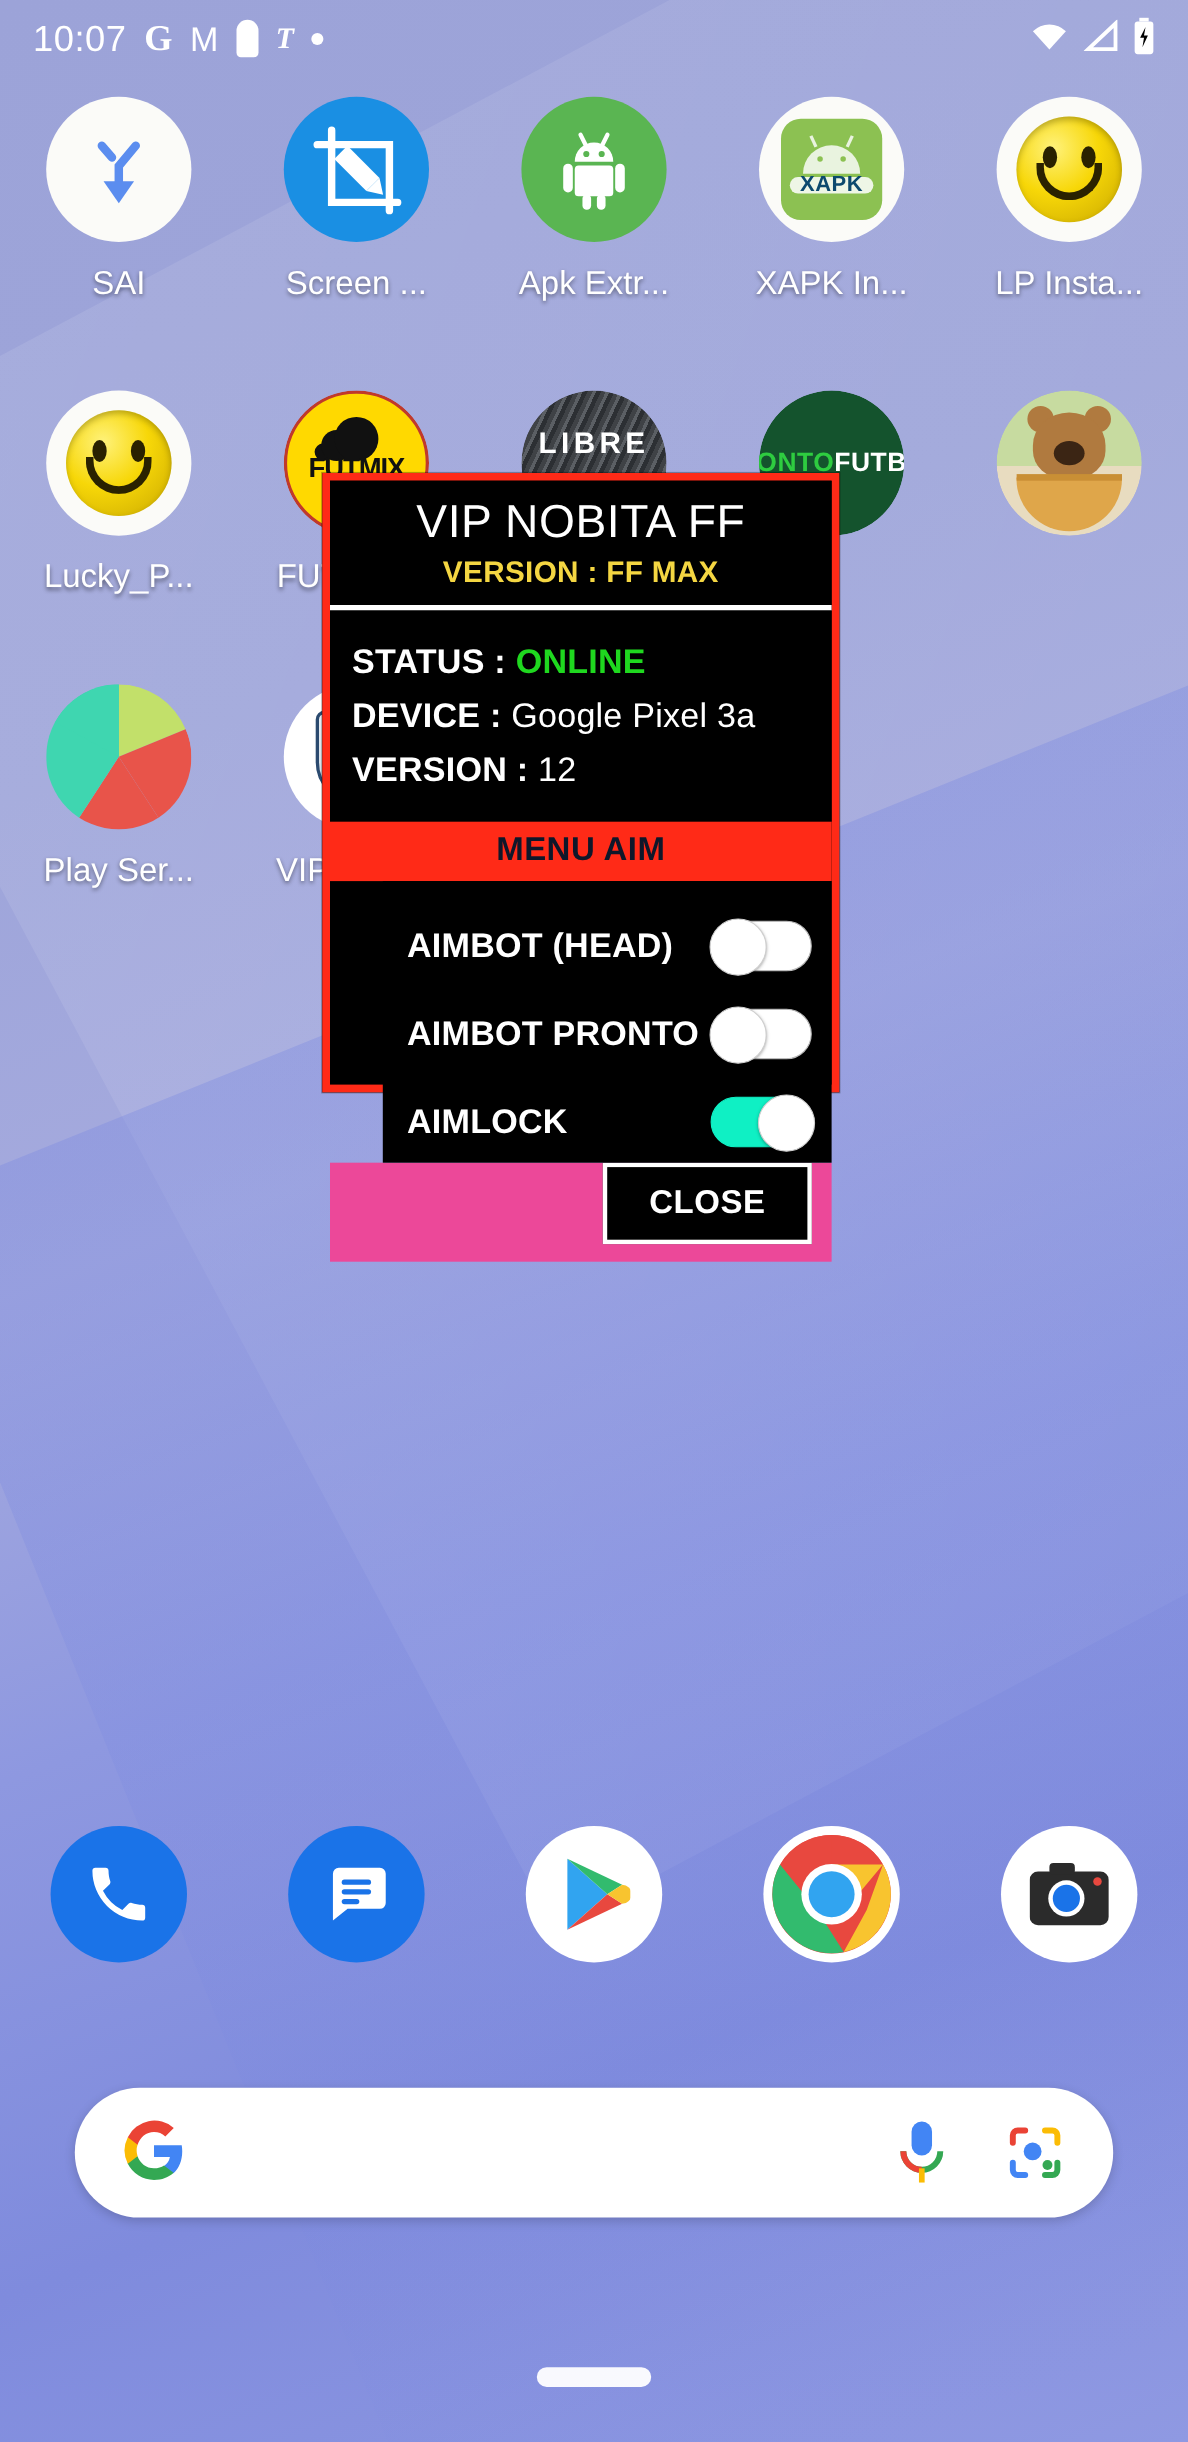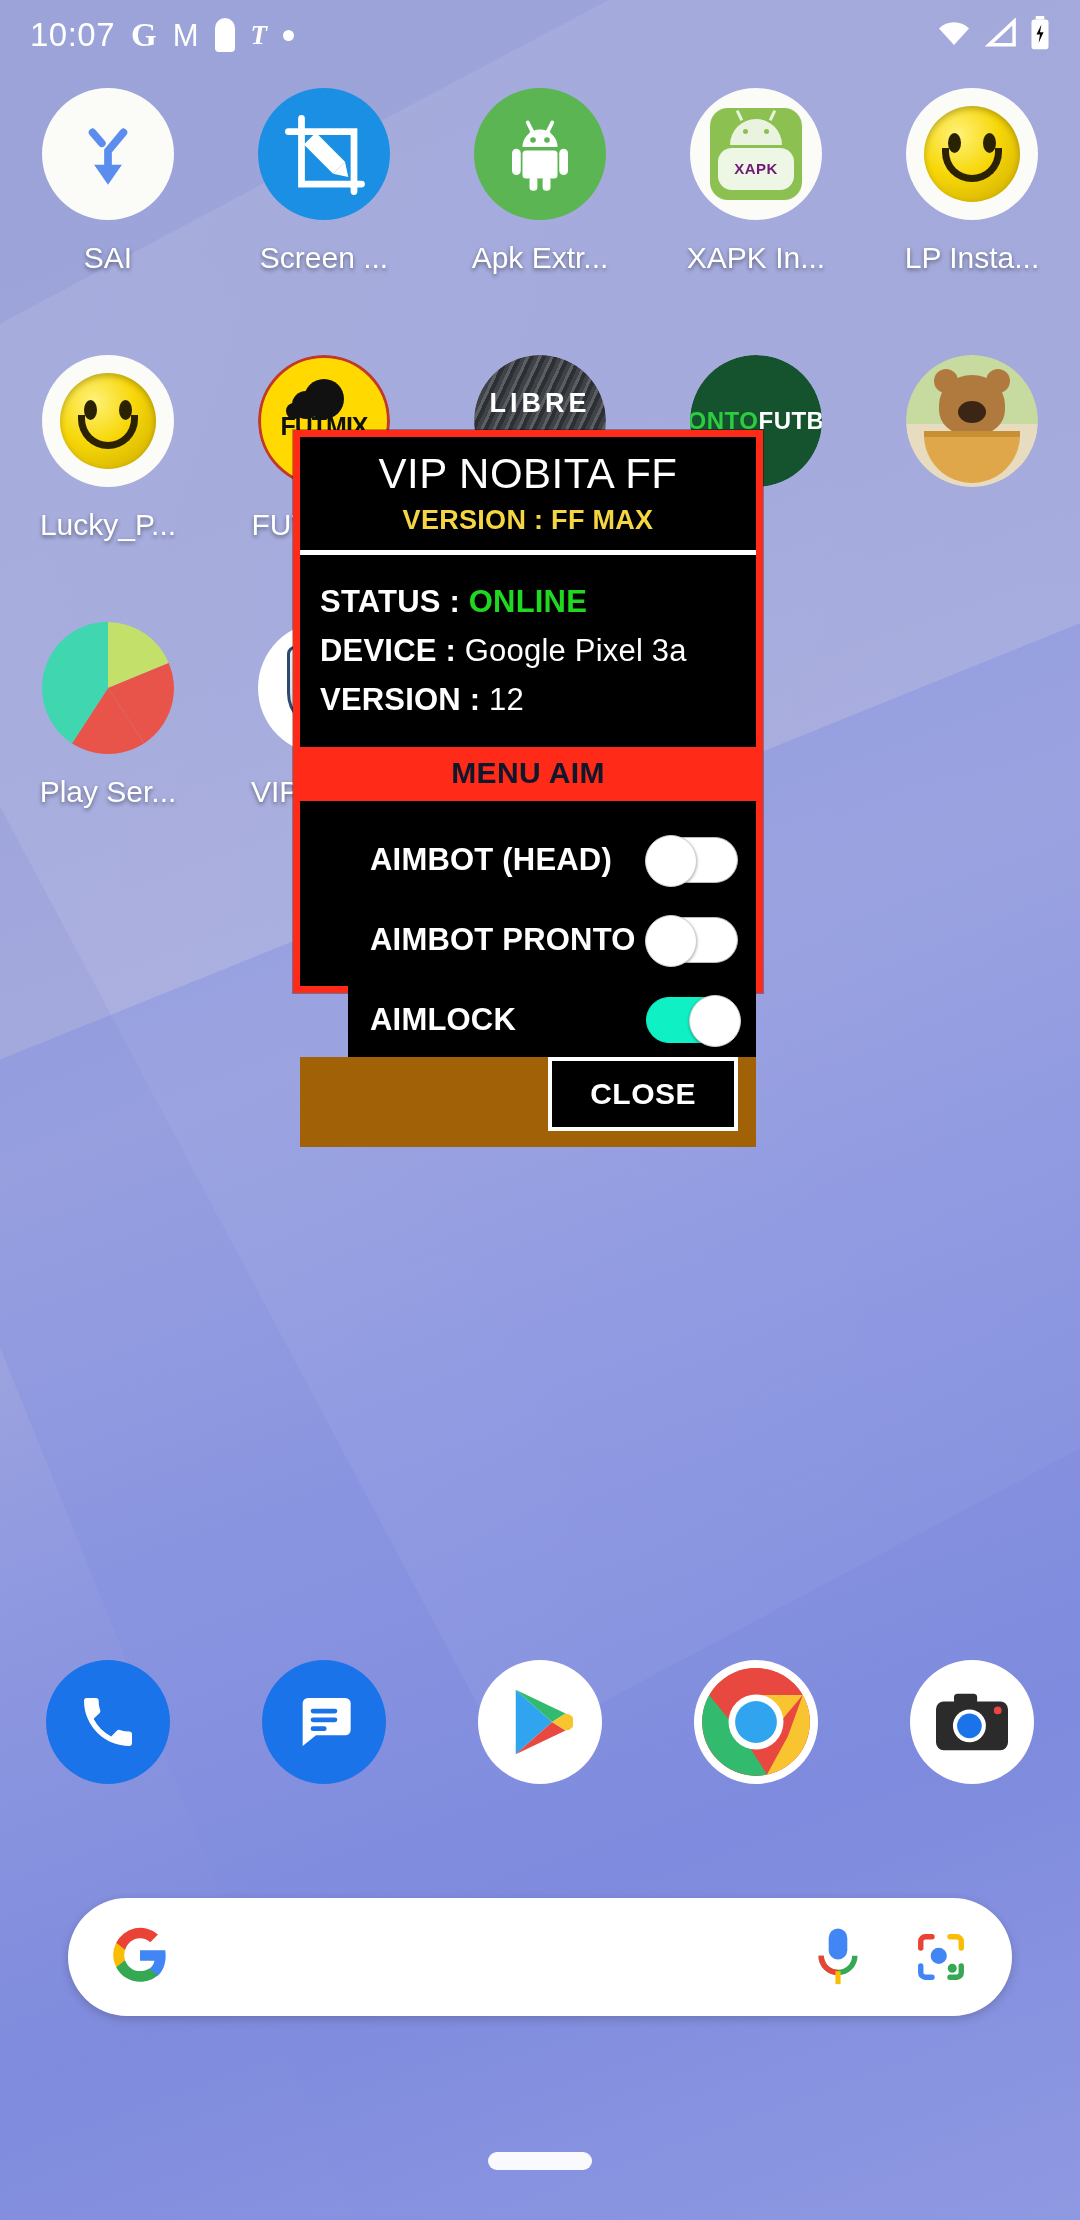--- a/index.html
+++ b/index.html
@@ -58,23 +58,23 @@
   
   .droid svg{ width:84px; height:84px; }
   
   .xapk-box{ width:92px; height:92px; border-radius:18px; background:#8cc152;
              display:flex; flex-direction:column; align-items:center; justify-content:center; }
   .xapk-head{ width:52px; height:26px; border-radius:26px 26px 0 0; background:#e9f3df; position:relative; }
   .xapk-head:before,.xapk-head:after{content:"";position:absolute;top:-9px;width:3px;height:11px;background:#e9f3df;transform:rotate(-25deg);}
   .xapk-head:before{left:8px;}
   .xapk-head:after{right:8px;transform:rotate(25deg);}
   .xapk-eye{position:absolute;top:10px;width:5px;height:5px;border-radius:50%;background:#8cc152;}
-  .xapk-pill{ margin-top:3px; width:76px; height:42px; border-radius:14px; background:#eef6e6;
+  .xapk-pill{ margin-top:3px; width:76px; height:15px; border-radius:14px; background:#eef6e6;
               display:flex; align-items:center; justify-content:center;
-              font-size:15px; font-weight:700; color:#701a75; letter-spacing:0.5px;}
+              font-size:20px; font-weight:700; color:#0c4a6e; letter-spacing:0.5px;}
   
   .smiley{ width:96px; height:96px; border-radius:50%;
            background:radial-gradient(circle at 35% 30%, #fff27a 0%, #f7d708 45%, #c9a800 100%);
            position:relative; box-shadow:0 3px 6px rgba(0,0,0,0.25) inset;}
   .smiley .eye{ position:absolute; top:27px; width:13px; height:20px; background:#2a2200; border-radius:50%;}
   .smiley .eye.l{ left:24px; } .smiley .eye.r{ right:24px; }
   .smiley .mouth{ position:absolute; left:18px; top:42px; width:60px; height:34px;
                   border:7px solid #2a2200; border-top:none; border-radius:0 0 60px 60px; }
   
   .futmix{ width:132px; height:132px; border-radius:50%; background:#ffd900; border:3px solid #c0392b;
@@ -135,21 +135,21 @@
   .ov-item{ display:flex; align-items:center; justify-content:space-between; height:74px; margin-top:6px;}
   .ov-item-label{ font-size:31px; font-weight:700; color:#fff; letter-spacing:0.2px;}
   .switch{ width:92px; height:46px; border-radius:23px; position:relative; flex:0 0 auto;
            border:1px solid #b9b9b9; }
   .switch.off{ background:#ffffff; }
   .switch.on{ background:#0ff0c4; border-color:#0ff0c4; }
   .switch .thumb{ position:absolute; top:-3px; width:52px; height:52px; border-radius:50%;
                   background:#fff; border:1px solid #cfcfcf; box-shadow:0 1px 3px rgba(0,0,0,0.35);}
   .switch.off .thumb{ left:-2px; }
   .switch.on .thumb{ right:-4px; }
-  .ov-footer{ background:#a16207; padding:0 18px 16px; display:flex; justify-content:flex-end; }
+  .ov-footer{ background:#ec4899; padding:0 18px 16px; display:flex; justify-content:flex-end; }
   .close-btn{ border:4px solid #fff; background:#000; color:#fff; font-size:30px; font-weight:700;
               padding:16px 38px; letter-spacing:0.5px; }
 
   
   .dock{ position:absolute; left:0; top:1660px; width:1080px; display:flex; }
   .dock .cell{ width:216px; }
   .dockicon{ width:124px; height:124px; border-radius:50%; display:flex; align-items:center; justify-content:center; position:relative; overflow:hidden;}
   .d-phone{ background:#1a73e8; }
   .d-msg{ background:#1a73e8; }
   .d-play{ background:#fff; }

